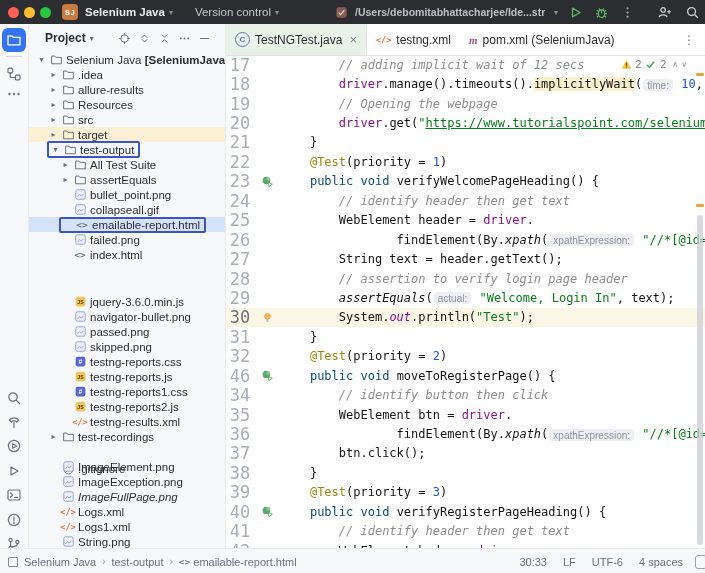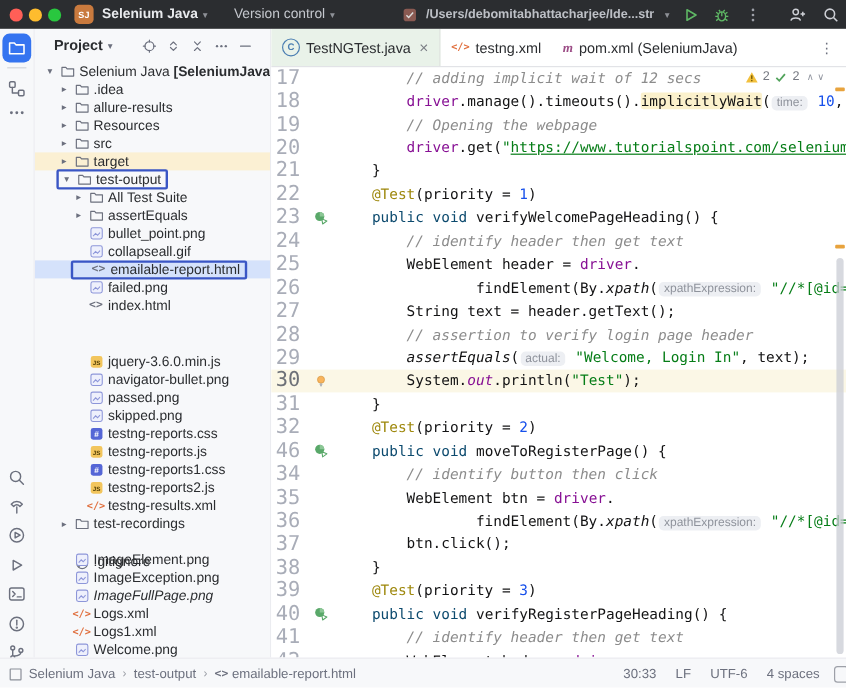--- a/index.html
+++ b/index.html
@@ -623,21 +623,21 @@
       </div>
       <div class="trow" style="padding-left: 18px;">
         <span style="display: inline-flex; align-items: center;">
           <span class="chev">&nbsp;</span>
           <span class="ticon">
             <svg viewBox="0 0 16 16">
               <rect x="2.2" y="2.2" width="11.6" height="11.6" rx="2" fill="#eef0fc" stroke="#8d96d9" stroke-width="1.1"></rect>
               <path d="M4.4 10.8l2.6-2.8 2 2 2.5-2.7" fill="none" stroke="#8d96d9" stroke-width="1.1"></path>
             </svg>
           </span>
-          <span class="tlabel">Welcome.png</span>
+          <span class="tlabel">String.png</span>
         </span>
       </div>
       <div class="trow" style="padding-left: 18px;">
         <span style="display: inline-flex; align-items: center;">
           <span class="chev">&nbsp;</span>
           <span class="ticon">
             <span class="gmvn">m</span>
           </span>
           <span class="tlabel">pom.xml</span>
         </span>

